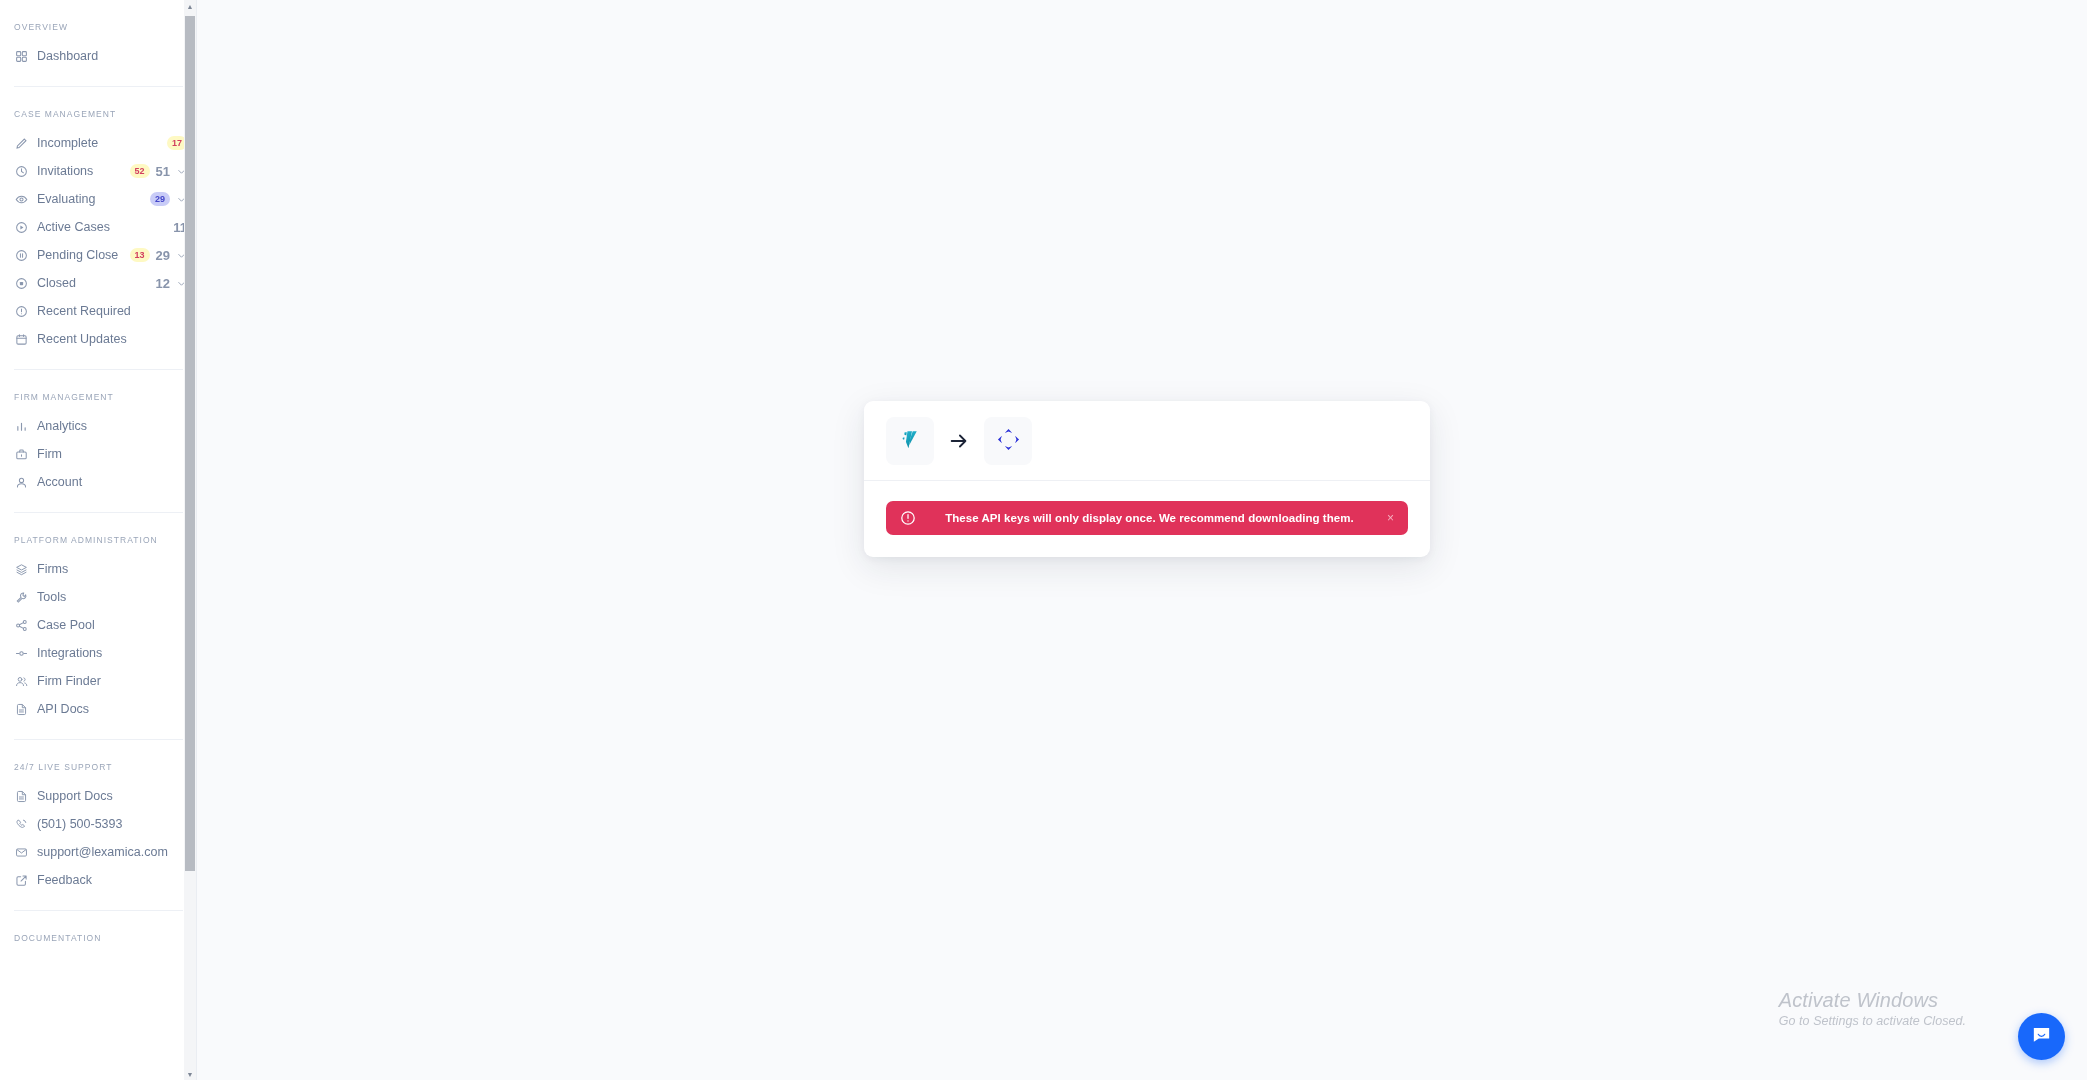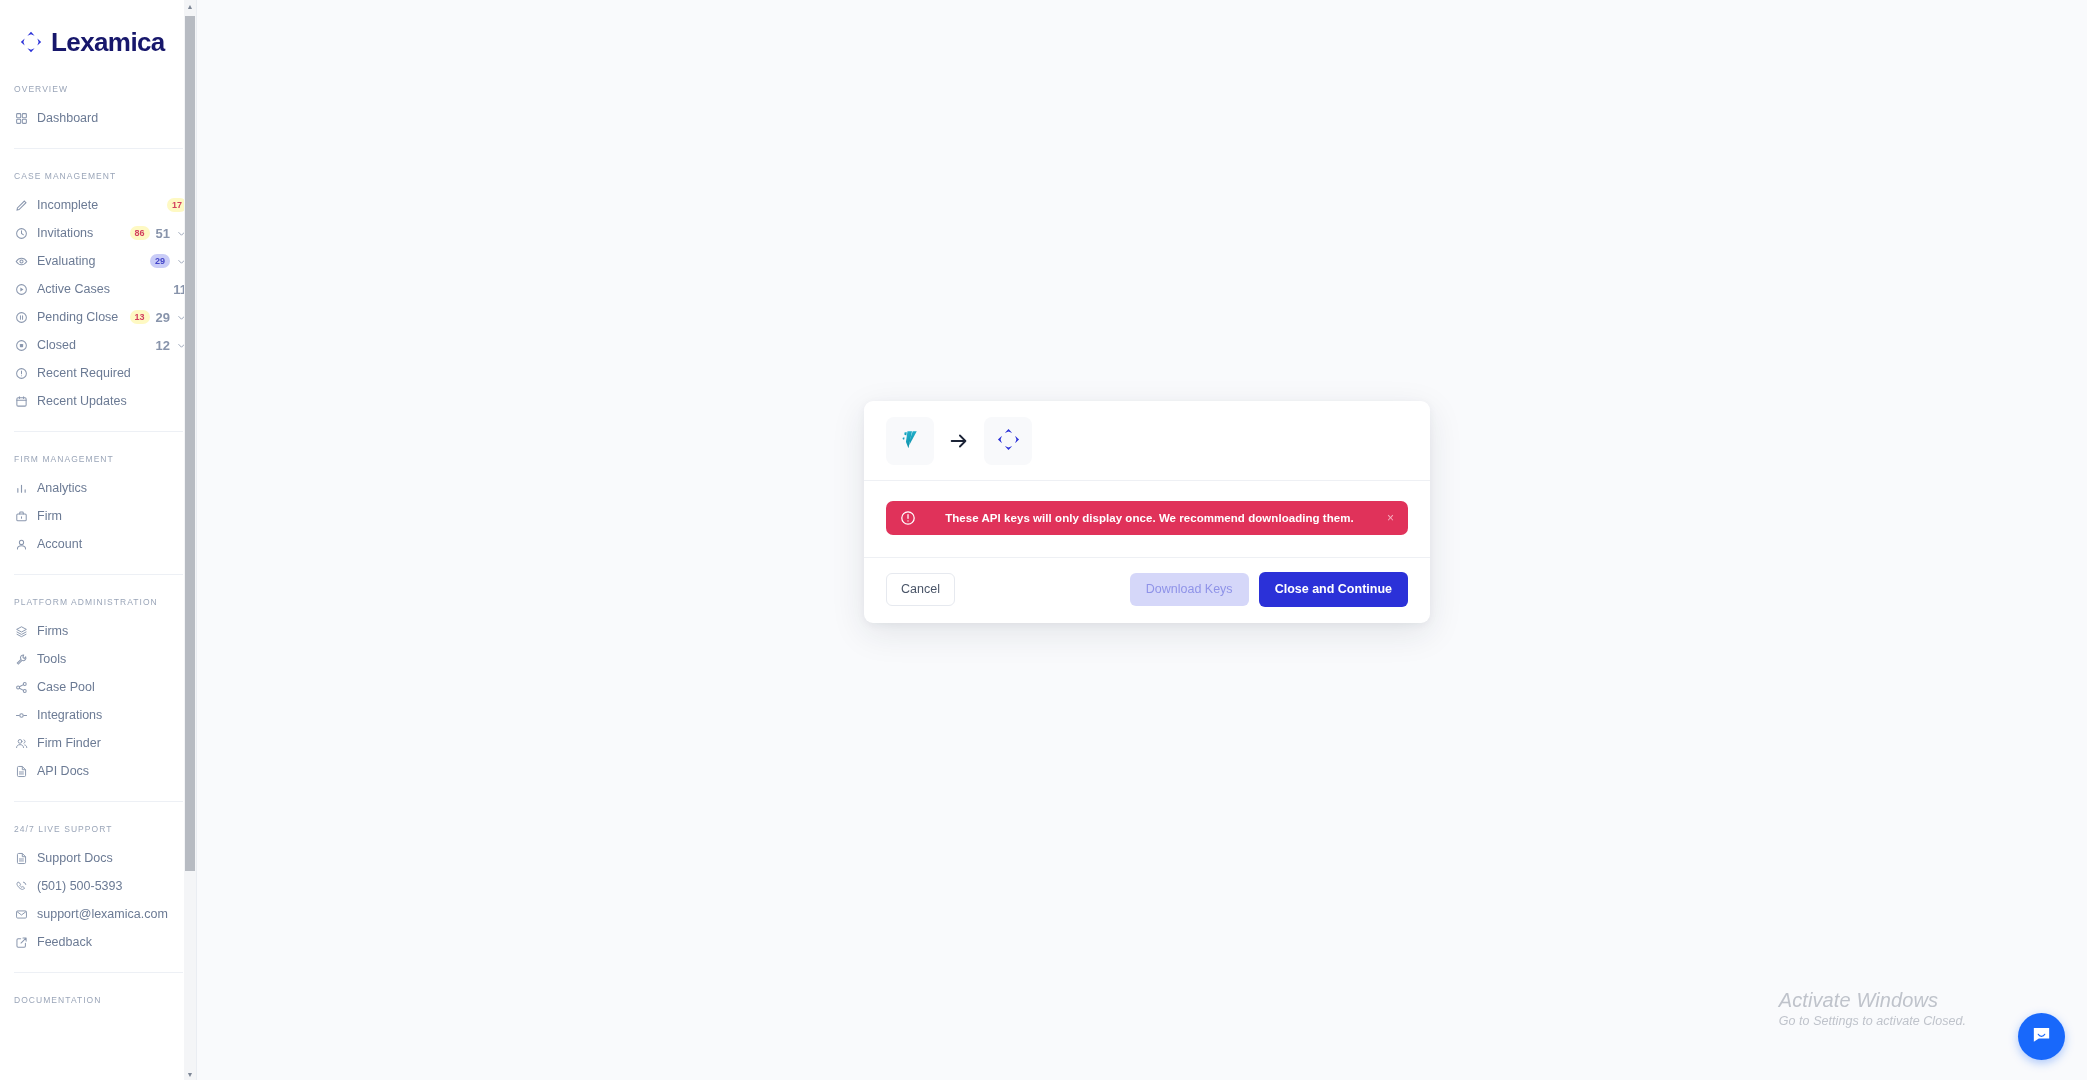--- a/index.html
+++ b/index.html
@@ -220,31 +220,20 @@
     display: flex; align-items: center; justify-content: center;
     cursor: pointer;
   }
 </style>
 </head>
 <body>
 
 <div id="sidebar">
   <div id="sidebar-inner">
 
-    <div class="logo-row">
-      <span class="logo-mark">
-        <svg viewBox="0 0 32 32" fill="none" xmlns="http://www.w3.org/2000/svg">
-          <path d="M16 3.5 L20.4 8.2 L16 6.6 L11.6 8.2 Z" fill="#2B31D8"></path>
-          <path d="M3.5 16 L8.2 11.6 L6.6 16 L8.2 20.4 Z" fill="#2B31D8"></path>
-          <path d="M28.5 16 L23.8 11.6 L25.4 16 L23.8 20.4 Z" fill="#2B31D8"></path>
-          <path d="M16 28.5 L11.6 23.8 L16 25.4 L20.4 23.8 Z" fill="#2B31D8"></path>
-        </svg>
-      </span>
-      <span class="logo-word">Lexamica</span>
-    </div>
 
     <div class="sec-label">OVERVIEW</div>
     <div class="nav-item">
       <span class="nav-ico">
         <svg viewBox="0 0 16 16" fill="none" stroke="currentColor" stroke-width="1.3">
             <rect x="2" y="2" width="5" height="5" rx="1"></rect>
             <rect x="9" y="2" width="5" height="5" rx="1"></rect>
             <rect x="2" y="9" width="5" height="5" rx="1"></rect>
             <rect x="9" y="9" width="5" height="5" rx="1"></rect>
           </svg>
@@ -270,21 +259,21 @@
 
     <div class="nav-item">
       <span class="nav-ico">
         <svg viewBox="0 0 16 16" fill="none" stroke="currentColor" stroke-width="1.25">
             <circle cx="8" cy="8" r="6"></circle>
             <path d="M8 4.6V8l2.4 1.6" stroke-linecap="round"></path>
           </svg>
       </span>
       <span class="nav-label">Invitations</span>
       <span class="nav-right">
-        <span class="badge pink">86</span>
+        <span class="badge pink">52</span>
         <span class="count">51</span>
         <span class="chev">
           <svg viewBox="0 0 16 16" fill="none" stroke="currentColor" stroke-width="1.4" stroke-linecap="round">
               <path d="M4 6.5 L8 10.5 L12 6.5"></path>
             </svg>
         </span>
       </span>
     </div>
 
     <div class="nav-item">
@@ -581,26 +570,20 @@
             <path d="M8 4.7v3.6" stroke-linecap="round"></path>
             <circle cx="8" cy="10.9" r="0.7" fill="#FFFFFF" stroke="none"></circle>
           </svg>
       </span>
       <span class="alert-msg">These API keys will only display once. We recommend downloading them.</span>
       <span class="alert-x">×</span>
     </div>
 
   </div>
 
-  <div class="modal-foot">
-    <button class="btn btn-cancel">Cancel</button>
-    <span class="foot-spacer"></span>
-    <button class="btn btn-download">Download Keys</button>
-    <button class="btn btn-primary">Close and Continue</button>
-  </div>
 </div>
 
 <div id="watermark">
   <div id="wm-title">Activate Windows</div>
   <div id="wm-sub">Go to Settings to activate Closed.</div>
 </div>
 
 <div id="chat-fab">
   <span>
     <svg width="23" height="23" viewBox="0 0 24 24" fill="none" xmlns="http://www.w3.org/2000/svg">

